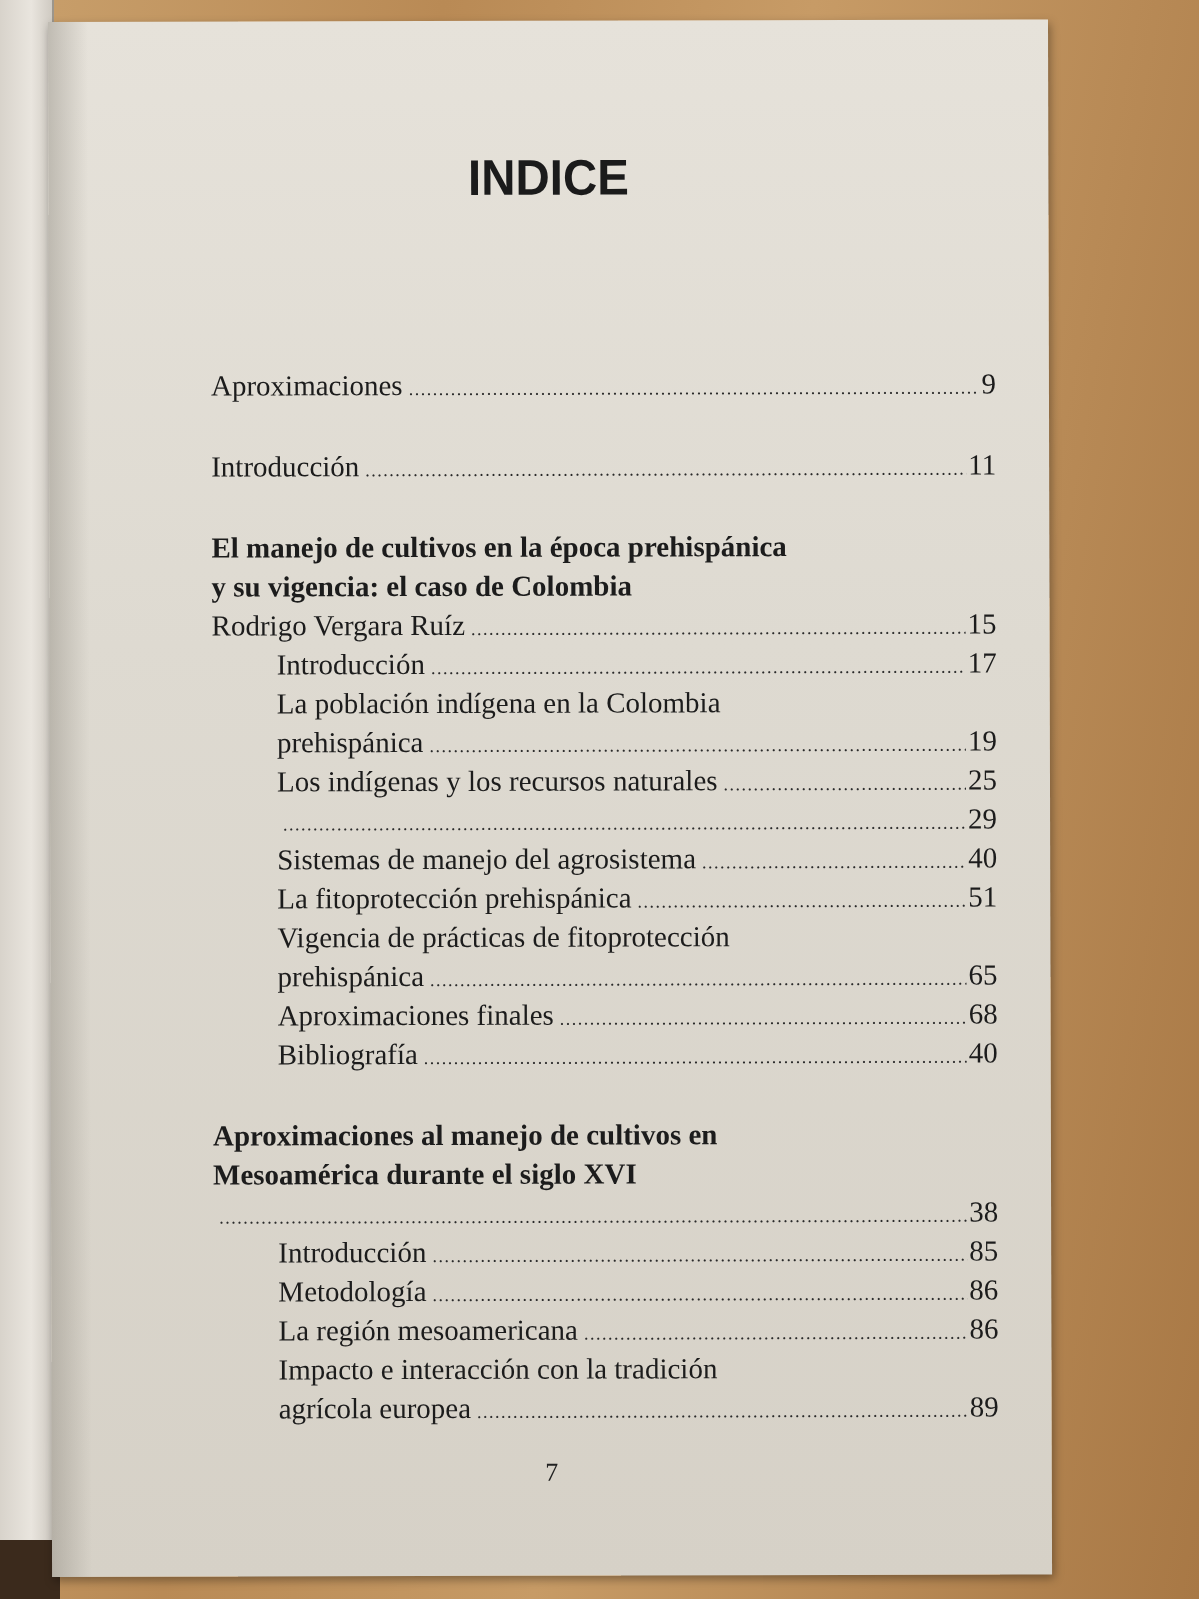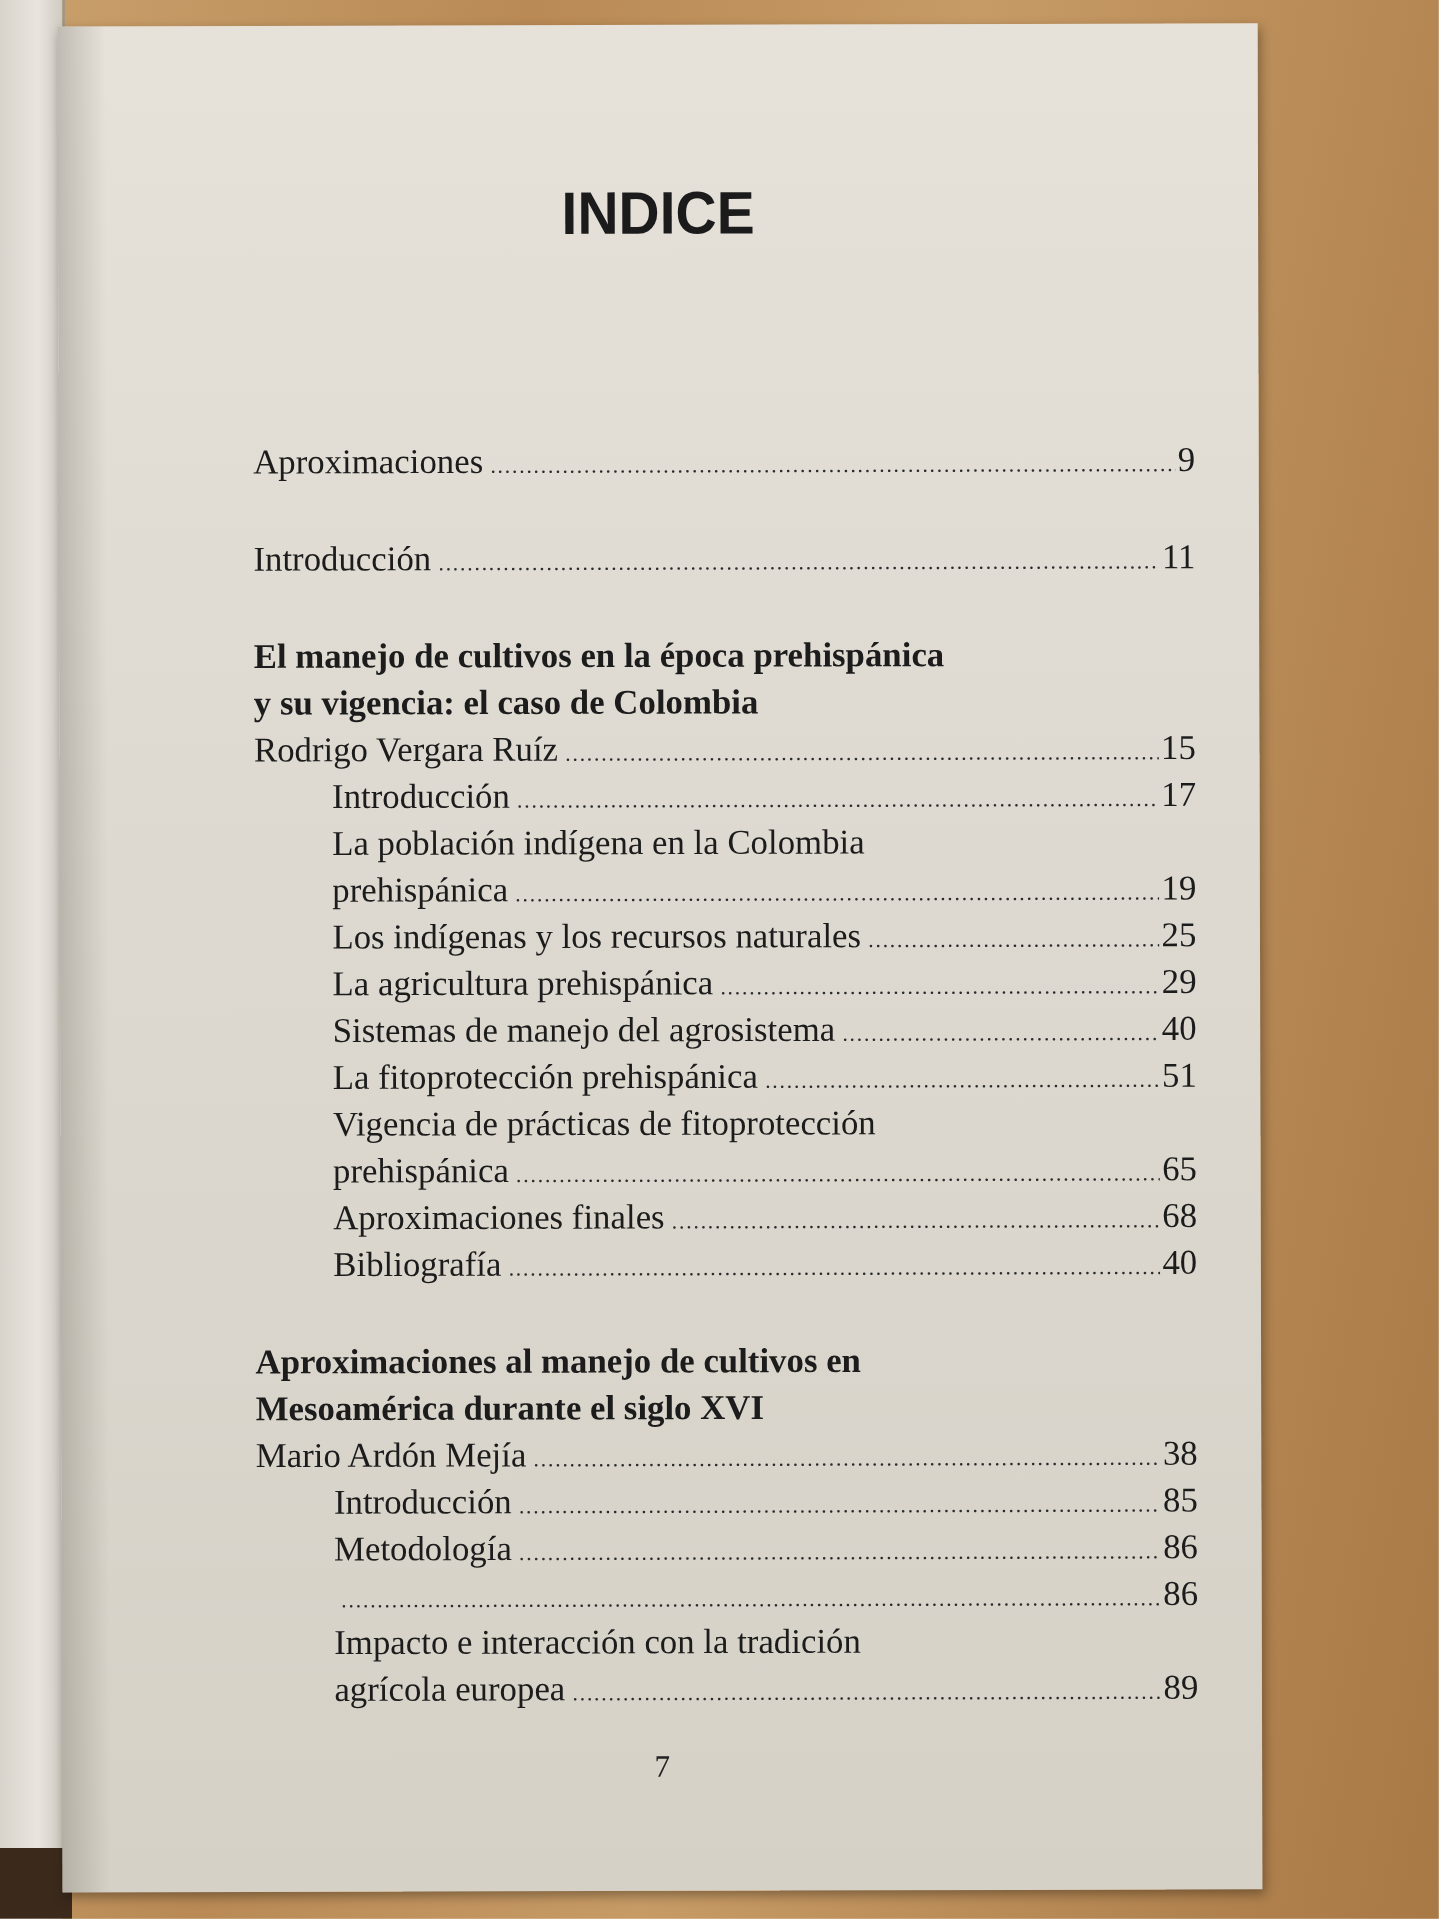--- a/index.html
+++ b/index.html
@@ -103,21 +103,20 @@
       <span class="label">prehispánica</span>
       <span class="dots"></span>
       <span class="page-num">19</span>
     </div>
     <div class="row sub">
       <span class="label">Los indígenas y los recursos naturales</span>
       <span class="dots"></span>
       <span class="page-num">25</span>
     </div>
     <div class="row sub">
-      <span class="label">La agricultura prehispánica</span>
       <span class="dots"></span>
       <span class="page-num">29</span>
     </div>
     <div class="row sub">
       <span class="label">Sistemas de manejo del agrosistema</span>
       <span class="dots"></span>
       <span class="page-num">40</span>
     </div>
     <div class="row sub">
       <span class="label">La fitoprotección prehispánica</span>
@@ -140,35 +139,35 @@
       <span class="dots"></span>
       <span class="page-num">40</span>
     </div>
     <div class="gap-m"></div>
 
     <div class="section-title">
       <div>Aproximaciones al manejo de cultivos en</div>
       <div>Mesoamérica durante el siglo XVI</div>
     </div>
     <div class="row author">
-      <span class="label">Mario Ardón Mejía</span>
       <span class="dots"></span>
       <span class="page-num">38</span>
     </div>
     <div class="row sub">
       <span class="label">Introducción</span>
       <span class="dots"></span>
       <span class="page-num">85</span>
     </div>
     <div class="row sub">
       <span class="label">Metodología</span>
       <span class="dots"></span>
       <span class="page-num">86</span>
     </div>
     <div class="row sub">
+      <span class="label">La región mesoamericana</span>
       <span class="dots"></span>
       <span class="page-num">86</span>
     </div>
     <div class="line-only sub">Impacto e interacción con la tradición</div>
     <div class="row sub">
       <span class="label">agrícola europea</span>
       <span class="dots"></span>
       <span class="page-num">89</span>
     </div>
   </div>

